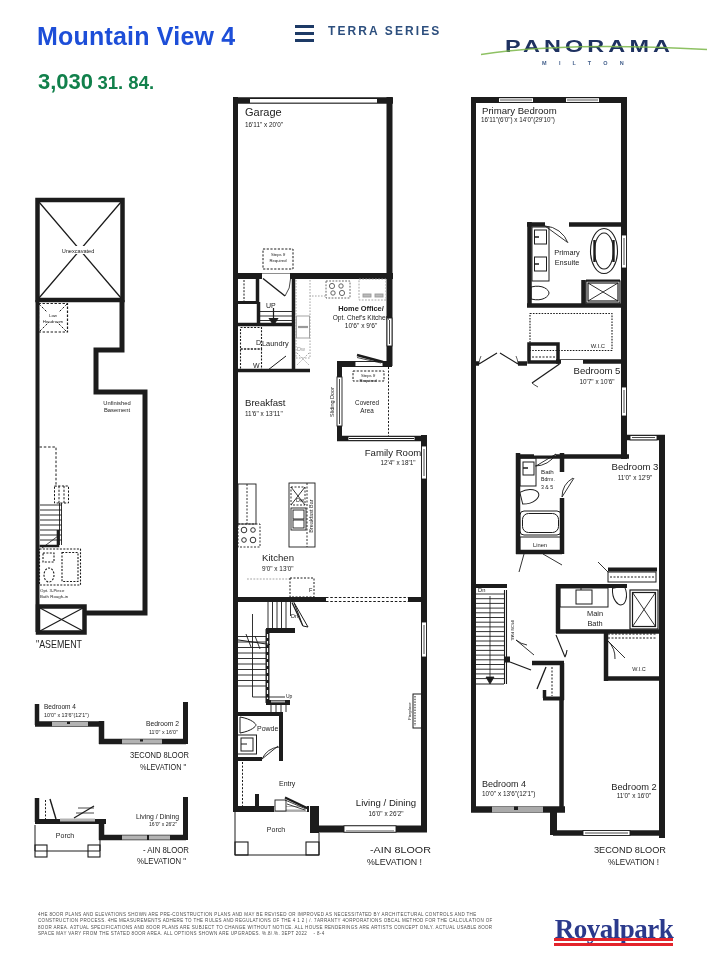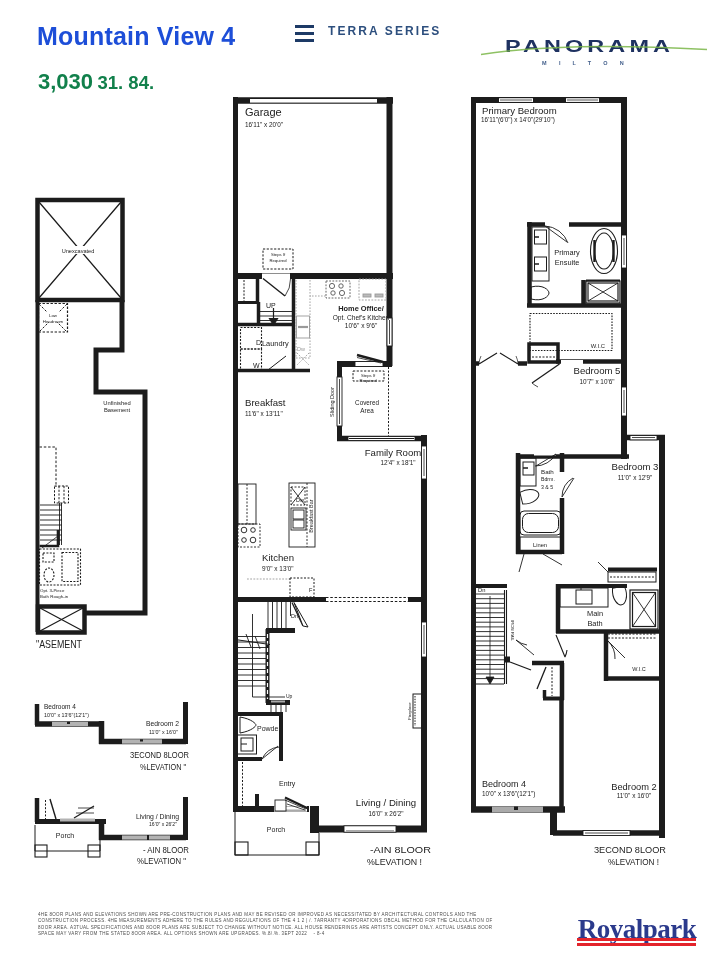--- a/index.html
+++ b/index.html
@@ -691,19 +691,19 @@
 </g>
 </svg>
 
 <div class="abs" style="left:38px;top:910.5px;width:1050px;color:#4c4c4c;font-size:9px;line-height:13px;letter-spacing:0.7px;transform:scale(0.5);transform-origin:0 0;">
 4HE 8OOR PLANS AND ELEVATIONS SHOWN ARE PRE-CONSTRUCTION PLANS AND MAY BE REVISED OR IMPROVED AS NECESSITATED BY ARCHITECTURAL CONTROLS AND THE<br>
 CONSTRUCTION PROCESS. 4HE MEASUREMENTS ADHERE TO THE RULES AND REGULATIONS OF THE 4 1 2 | /.  7ARRANTY 4ORPORATIONS OBCAL METHOD FOR THE CALCULATION OF<br>
 8OOR AREA.  A3TUAL SPECIFICATIONS AND 8OOR PLANS ARE SUBJECT TO CHANGE WITHOUT NOTICE. ALL HOUSE RENDERINGS ARE ARTISTS CONCEPT ONLY. ACTUAL USABLE 8OOR<br>
 SPACE MAY VARY FROM THE STATED 8OOR AREA. ALL OPTIONS SHOWN ARE UPGRADES.  %.8/.%.  3EPT 2022&nbsp;&nbsp;&nbsp;&nbsp;- 8-4
 </div>
 
-<div class="abs" style="left:576px;top:914px;width:122px;height:36px;">
+<div class="abs" style="left:553px;top:914px;width:122px;height:36px;">
   <div style="position:absolute;left:0;top:0;width:122px;text-align:center;color:#2b3a8c;font-family:'Liberation Serif',serif;font-weight:bold;font-size:27px;letter-spacing:-0.5px;">Royalpark</div>
   <div style="position:absolute;left:1px;top:24.3px;width:119px;height:2.7px;background:#e3242b;"></div>
   <div style="position:absolute;left:1px;top:29px;width:119px;height:2.7px;background:#e3242b;"></div>
 </div>
 
 </div>
 
 </body></html>

